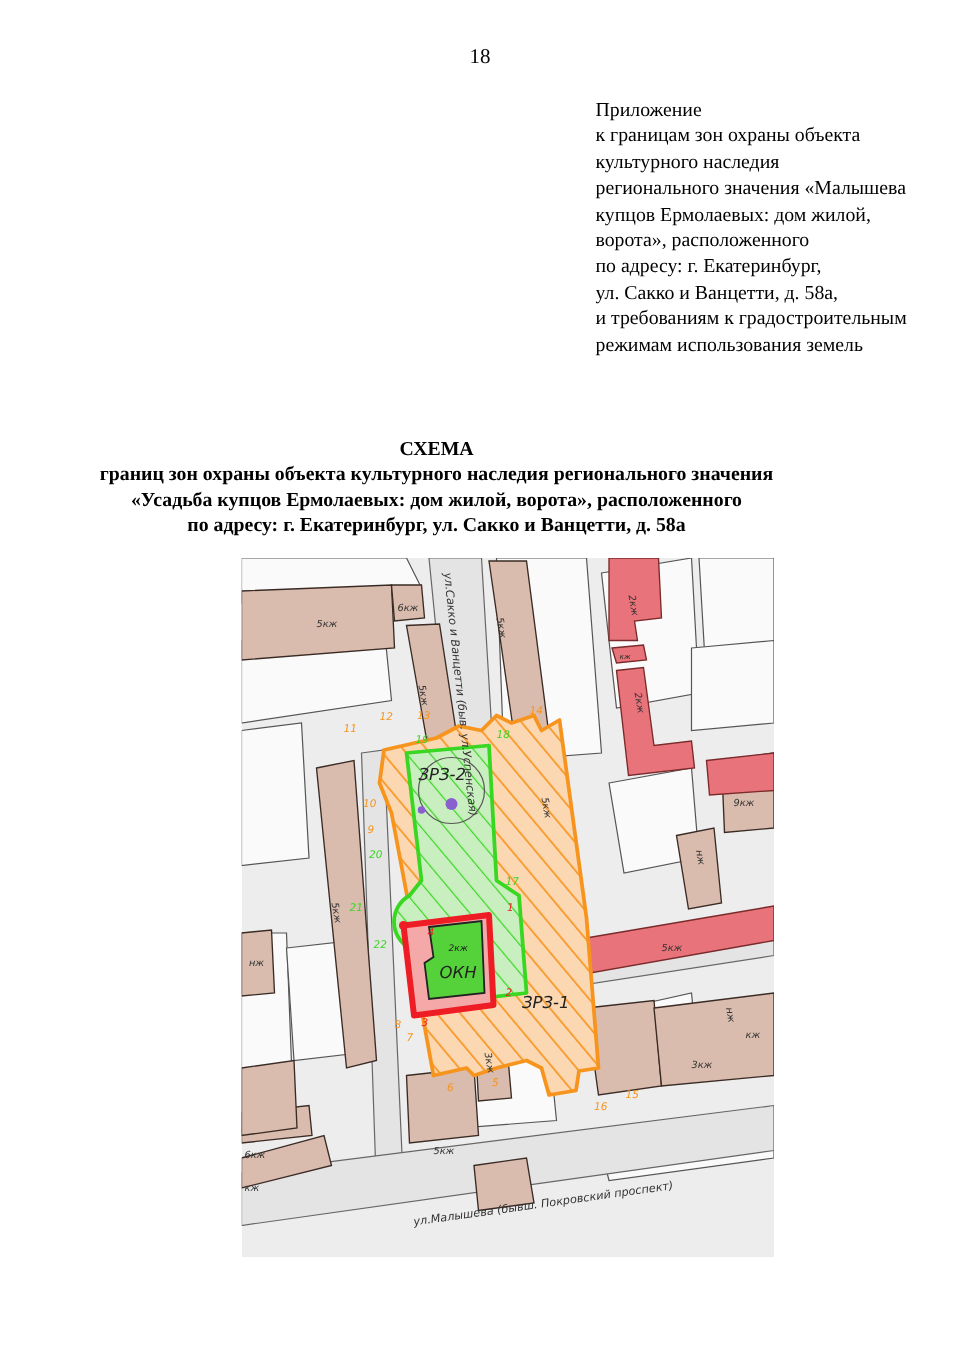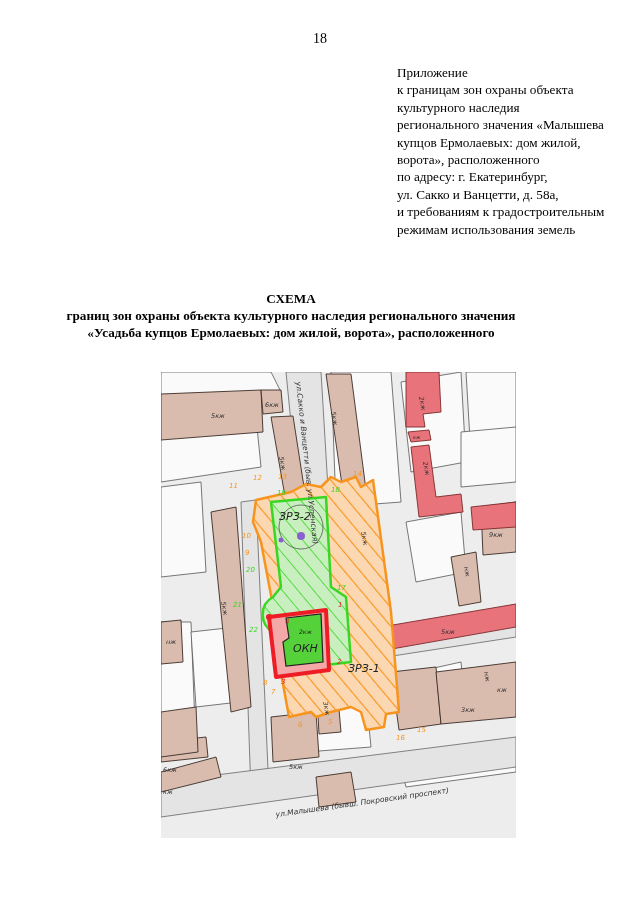--- a/index.html
+++ b/index.html
@@ -32,20 +32,21 @@
   <div>по адресу: г. Екатеринбург,</div>
   <div>ул. Сакко и Ванцетти, д. 58а,</div>
   <div>и требованиям к градостроительным</div>
   <div>режимам использования земель</div>
 </div>
 
 <div class="title-block">
   <div>СХЕМА</div>
   <div>границ зон охраны объекта культурного наследия регионального значения</div>
   <div>«Усадьба купцов Ермолаевых: дом жилой, ворота», расположенного</div>
+  <div>по адресу: г. Екатеринбург, ул. Сакко и Ванцетти, д. 58а</div>
 </div>
 
 <div class="map">
   <svg width="355" height="466" viewBox="0 0 355 466" xmlns="http://www.w3.org/2000/svg">
     <defs>
       <pattern id="hatchOrange" patternUnits="userSpaceOnUse" width="12" height="12" patternTransform="rotate(-40)">
         <rect width="12" height="12" fill="#fbd7b2"></rect>
         <line x1="0" y1="0" x2="0" y2="12" stroke="#f7941d" stroke-width="2.2"></line>
       </pattern>
       <pattern id="hatchGreen" patternUnits="userSpaceOnUse" width="12" height="12" patternTransform="rotate(-40)">

